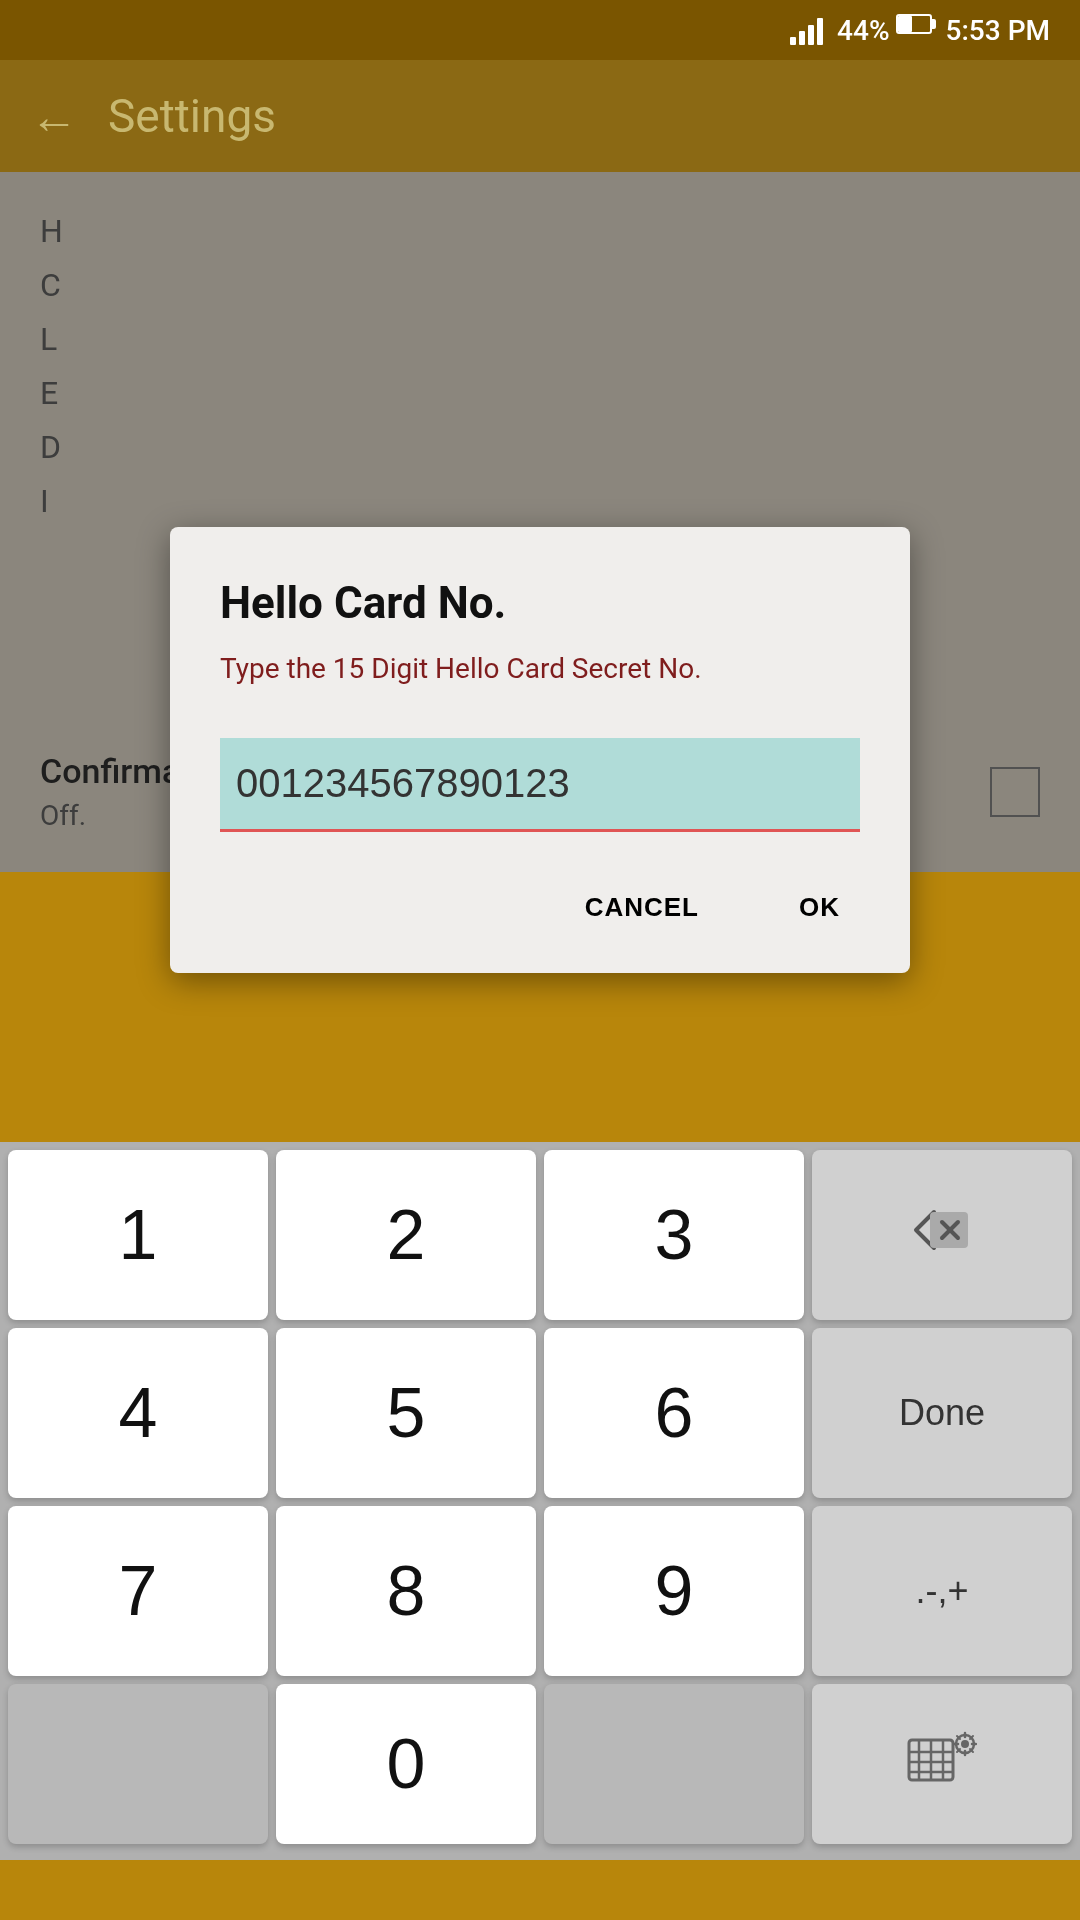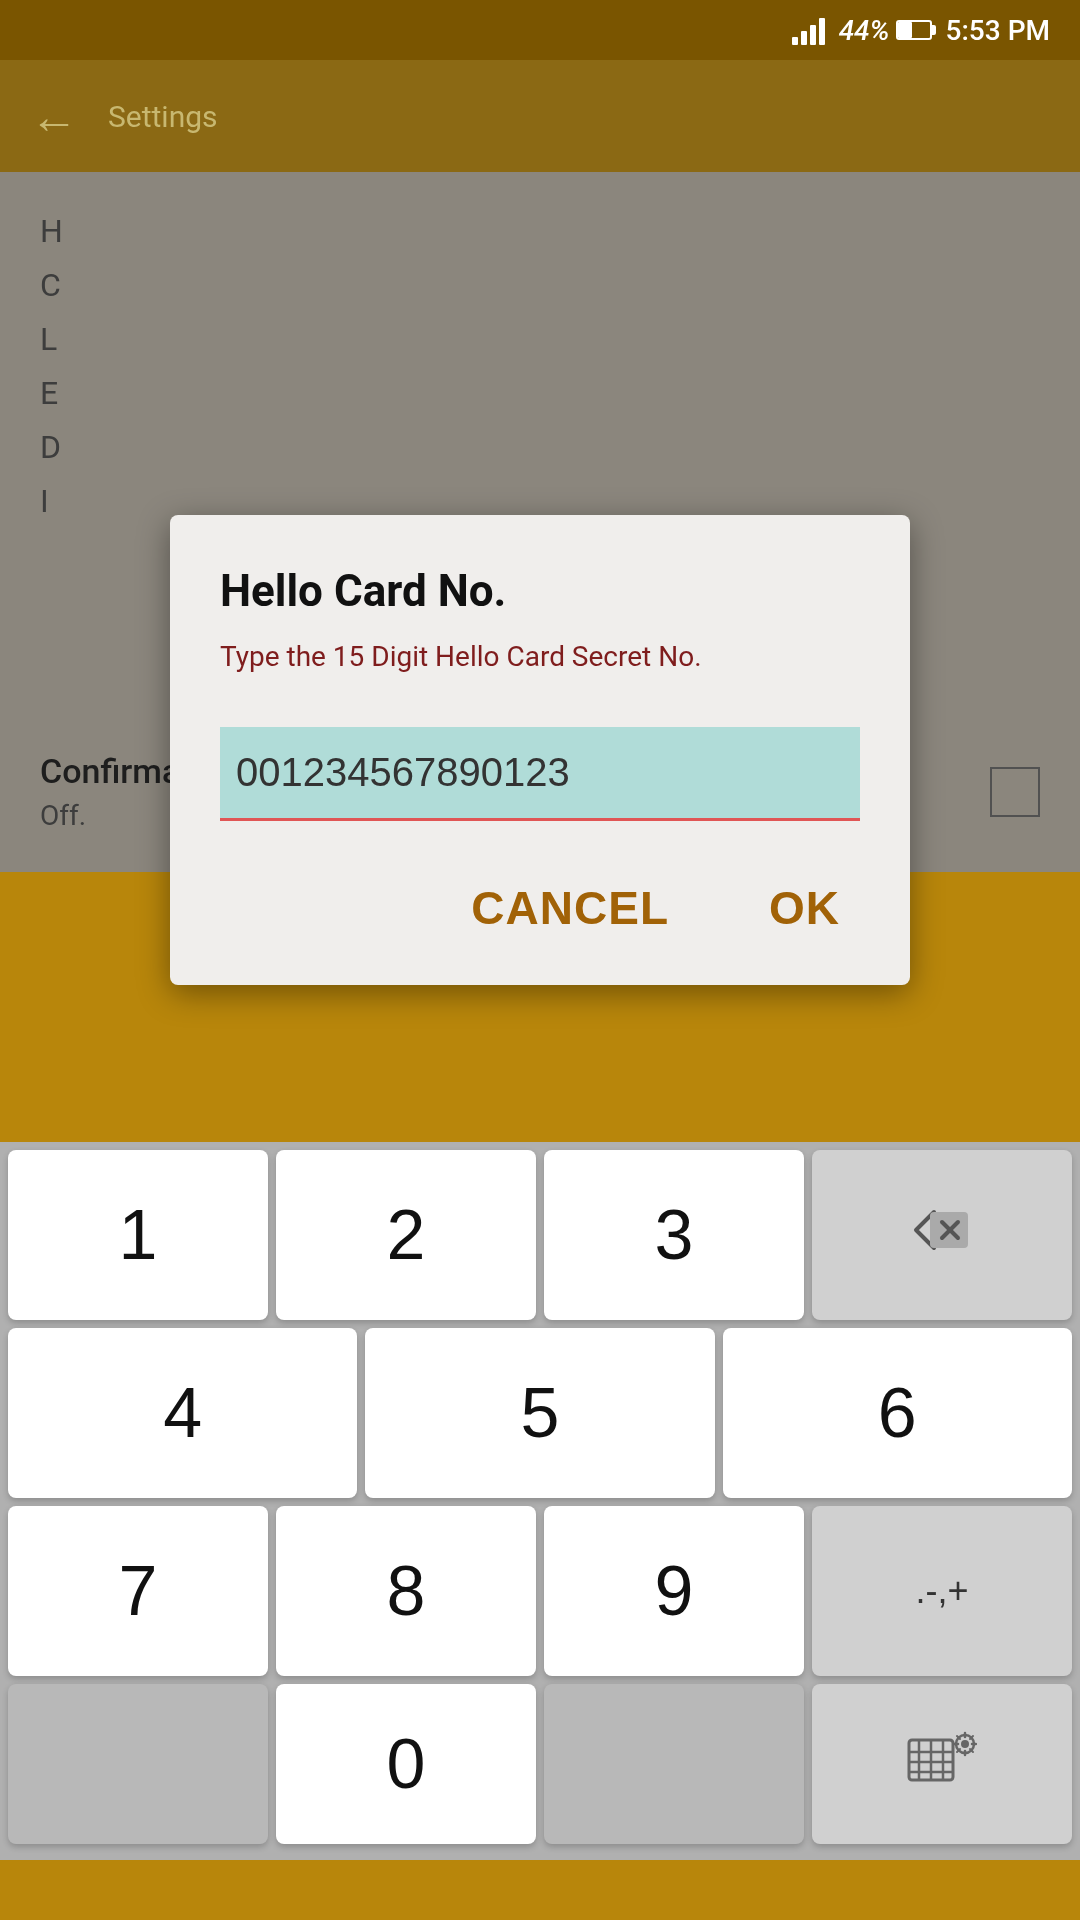--- a/index.html
+++ b/index.html
@@ -45,23 +45,21 @@
     }
 
     .signal-bar {
       background: white;
       width: 6px;
       border-radius: 1px;
     }
 
     .battery-container {
       display: flex;
-      align-items: center;
       gap: 6px;
-      font-style: italic;
     }
 
     .battery-icon {
       width: 36px;
       height: 20px;
       border: 2px solid white;
       border-radius: 3px;
       position: relative;
       display: flex;
       align-items: center;
@@ -98,21 +96,21 @@
     }
 
     .back-arrow {
       color: #c8b870;
       font-size: 48px;
       cursor: pointer;
     }
 
     .app-bar-title {
       color: #c8b870;
-      font-size: 30px;
+      font-size: 46px;
       font-weight: 400;
     }
 
     
     .content-bg {
       width: 100%;
       height: 700px;
       background: #e8e0d0;
       position: relative;
       padding: 40px;
@@ -215,23 +213,23 @@
       border-bottom: 3px solid #e05555;
     }
 
     .dialog-actions {
       display: flex;
       justify-content: flex-end;
       gap: 60px;
     }
 
     .dialog-btn {
-      font-size: 46px;
+      font-size: 26px;
       font-weight: 700;
-      color: #a16207;
+      color: #000000;
       background: none;
       border: none;
       cursor: pointer;
       letter-spacing: 1px;
       padding: 10px 20px;
     }
 
     
     .keyboard {
       width: 100%;
@@ -374,20 +372,21 @@
             <line x1="46" y1="14" x2="30" y2="30" stroke="#555" stroke-width="4" stroke-linecap="round"></line>
           </svg>
         </span>
       </button>
     </div>
 
     <div class="keyboard-row">
       <button class="key">4</button>
       <button class="key">5</button>
       <button class="key">6</button>
+      <button class="key special">Done</button>
     </div>
 
     <div class="keyboard-row">
       <button class="key">7</button>
       <button class="key">8</button>
       <button class="key">9</button>
       <button class="key special">.-,+</button>
     </div>
 
     <div class="keyboard-row">

